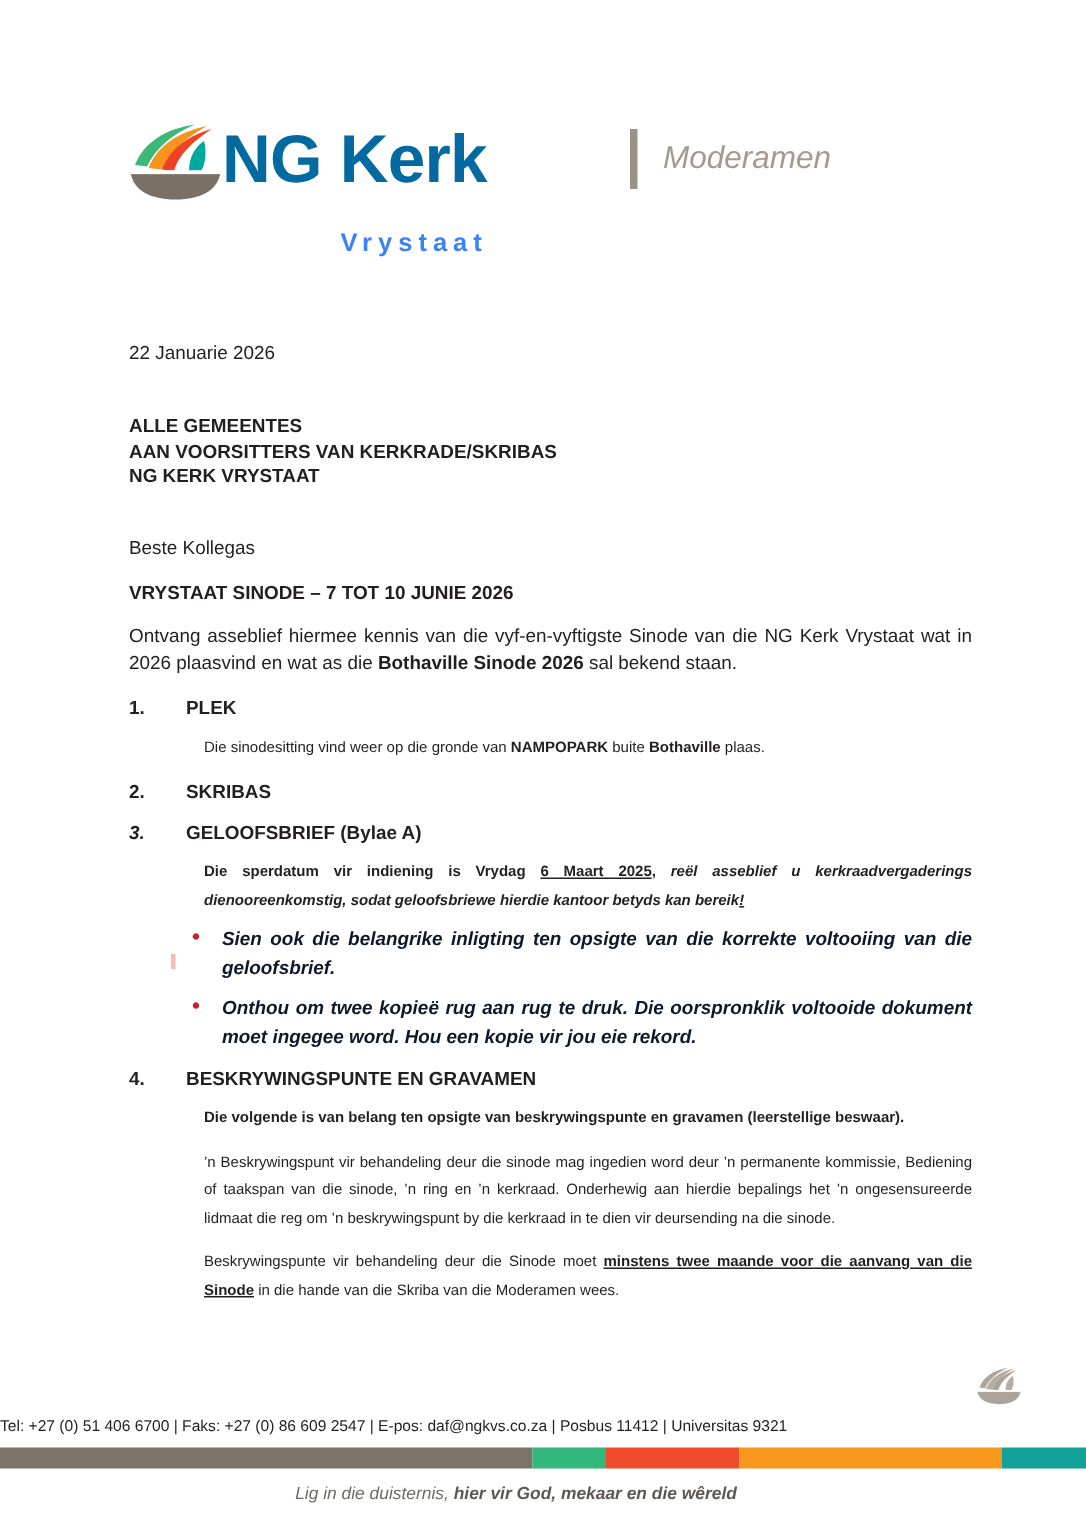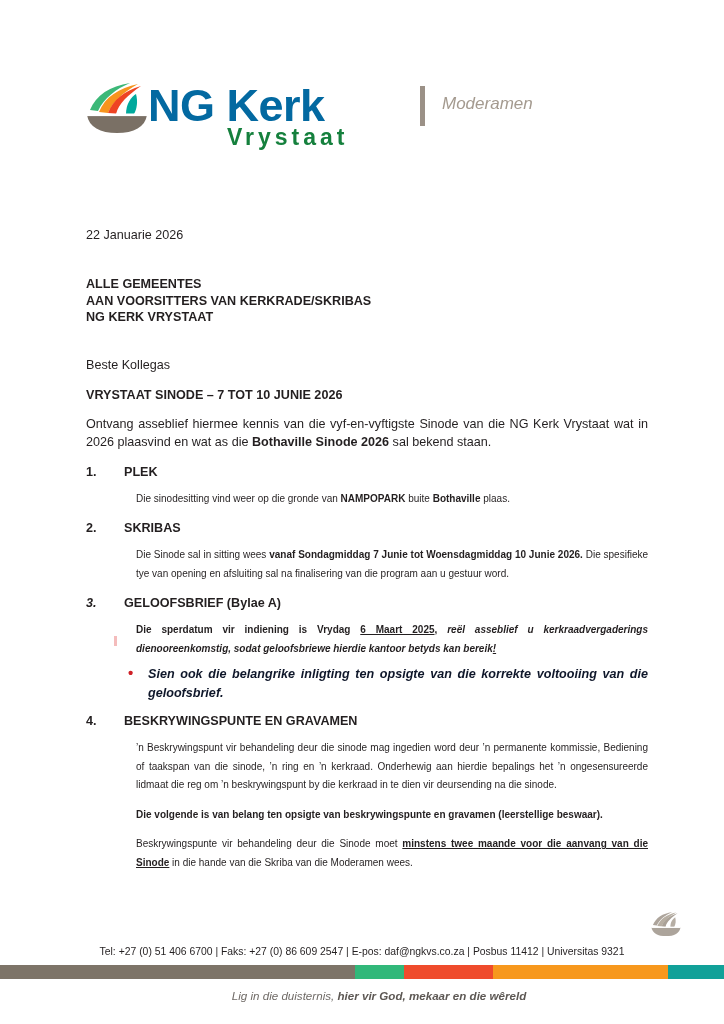--- a/index.html
+++ b/index.html
@@ -54,33 +54,33 @@
     left: 334px;
     top: 8px;
     width: 5px;
     height: 40px;
     background: #9b9187;
   }
   .logo-sub {
     position: absolute;
     left: 356px;
     top: 16px;
-    font-size: 17px;
+    font-size: 21px;
     font-style: italic;
     color: #a49a8f;
     white-space: nowrap;
   }
   .logo-region {
     position: absolute;
     left: 141px;
-    top: 46px;
-    font-size: 23px;
+    top: 74px;
+    font-size: 17px;
     font-weight: bold;
     letter-spacing: 4px;
-    color: #15803d;
+    color: #3b82f6;
     white-space: nowrap;
   }
 
   
   .content {
     position: absolute;
     left: 86px;
     top: 226px;
     width: 562px;
   }
@@ -200,21 +200,21 @@
     left: 0px;
     top: 931px;
     width: 724px;
     height: 0px;
   }
   .footer-contact {
     position: absolute;
     left: 0;
     top: 945px;
     width: 724px;
-    text-align: center;
+    text-align: left;
     font-size: 10.4px;
     color: #231f20;
     line-height: 14px;
   }
   .colorbar {
     position: absolute;
     left: 0;
     top: 965px;
     width: 724px;
     height: 14px;
@@ -224,21 +224,20 @@
   .tagline {
     position: absolute;
     left: 0;
     top: 987px;
     width: 688px;
     text-align: center;
     font-size: 11.6px;
     font-style: italic;
     color: #6f6a66;
     line-height: 18px;
-    padding-left: 35px;
   }
   .tagline .t-bold { font-weight: bold; color: #5d5854; }
 </style>
 </head>
 <body>
 
 <div class="page">
 
   <div class="logo-block">
 
@@ -289,46 +288,44 @@
       <div class="sec-body">
         <p><span>Die sinodesitting vind weer op die gronde van </span><b>NAMPOPARK</b><span> buite </span><b>Bothaville</b><span> plaas.</span></p>
       </div>
     </div>
 
     <div class="sec">
       <div class="sec-head">
         <span class="sec-num">2.</span>
         <span>SKRIBAS</span>
       </div>
-      <div class="sec-body">
-        <p><span>Die Sinode sal in sitting wees </span><b>vanaf Sondagmiddag 7 Junie tot Woensdagmiddag 10 Junie 2026.</b><span> Die spesifieke tye van opening en afsluiting sal na finalisering van die program aan u gestuur word.</span></p>
-      </div>
     </div>
 
     <div class="sec">
       <div class="sec-head">
         <span class="sec-num ital">3.</span>
         <span>GELOOFSBRIEF (Bylae A)</span>
       </div>
       <div class="sec-body">
         <p class="tight"><b>Die sperdatum vir indiening is Vrydag </b><b class="u">6 Maart 2025</b><b>, </b><span class="bi">reël asseblief u kerkraadvergaderings dienooreenkomstig, sodat geloofsbriewe hierdie kantoor betyds kan bereik</span><span class="bi u">!</span></p>
       </div>
       <ul class="redlist">
         <li>Sien ook die belangrike inligting ten opsigte van die korrekte voltooiing van die geloofsbrief.</li>
+        <li>Onthou om twee kopieë rug aan rug te druk.  Die oorspronklik voltooide dokument moet ingegee word. Hou een kopie vir jou eie rekord.</li>
       </ul>
     </div>
 
     <div class="sec">
       <div class="sec-head">
         <span class="sec-num">4.</span>
         <span>BESKRYWINGSPUNTE EN GRAVAMEN</span>
       </div>
       <div class="sec-body">
+        <p><b>Die volgende is van belang ten opsigte van beskrywingspunte en gravamen (leerstellige beswaar).</b></p>
         <p>’n Beskrywingspunt vir behandeling deur die sinode mag ingedien word deur ’n permanente kommissie, Bediening of taakspan van die sinode, ’n ring en ’n kerkraad. Onderhewig aan hierdie bepalings het ’n ongesensureerde lidmaat die reg om ’n beskrywingspunt by die kerkraad in te dien vir deursending na die sinode.</p>
-        <p><b>Die volgende is van belang ten opsigte van beskrywingspunte en gravamen (leerstellige beswaar).</b></p>
         <p><span>Beskrywingspunte vir behandeling deur die Sinode moet </span><b class="u">minstens twee maande voor die aanvang van die Sinode</b><span> in die hande van die Skriba van die Moderamen wees.</span></p>
       </div>
     </div>
 
   </div>
 
   <div class="edit-mark"></div>
 
   <div class="watermark">
     <svg viewBox="0 0 62 52" width="30" height="26" xmlns="http://www.w3.org/2000/svg">

